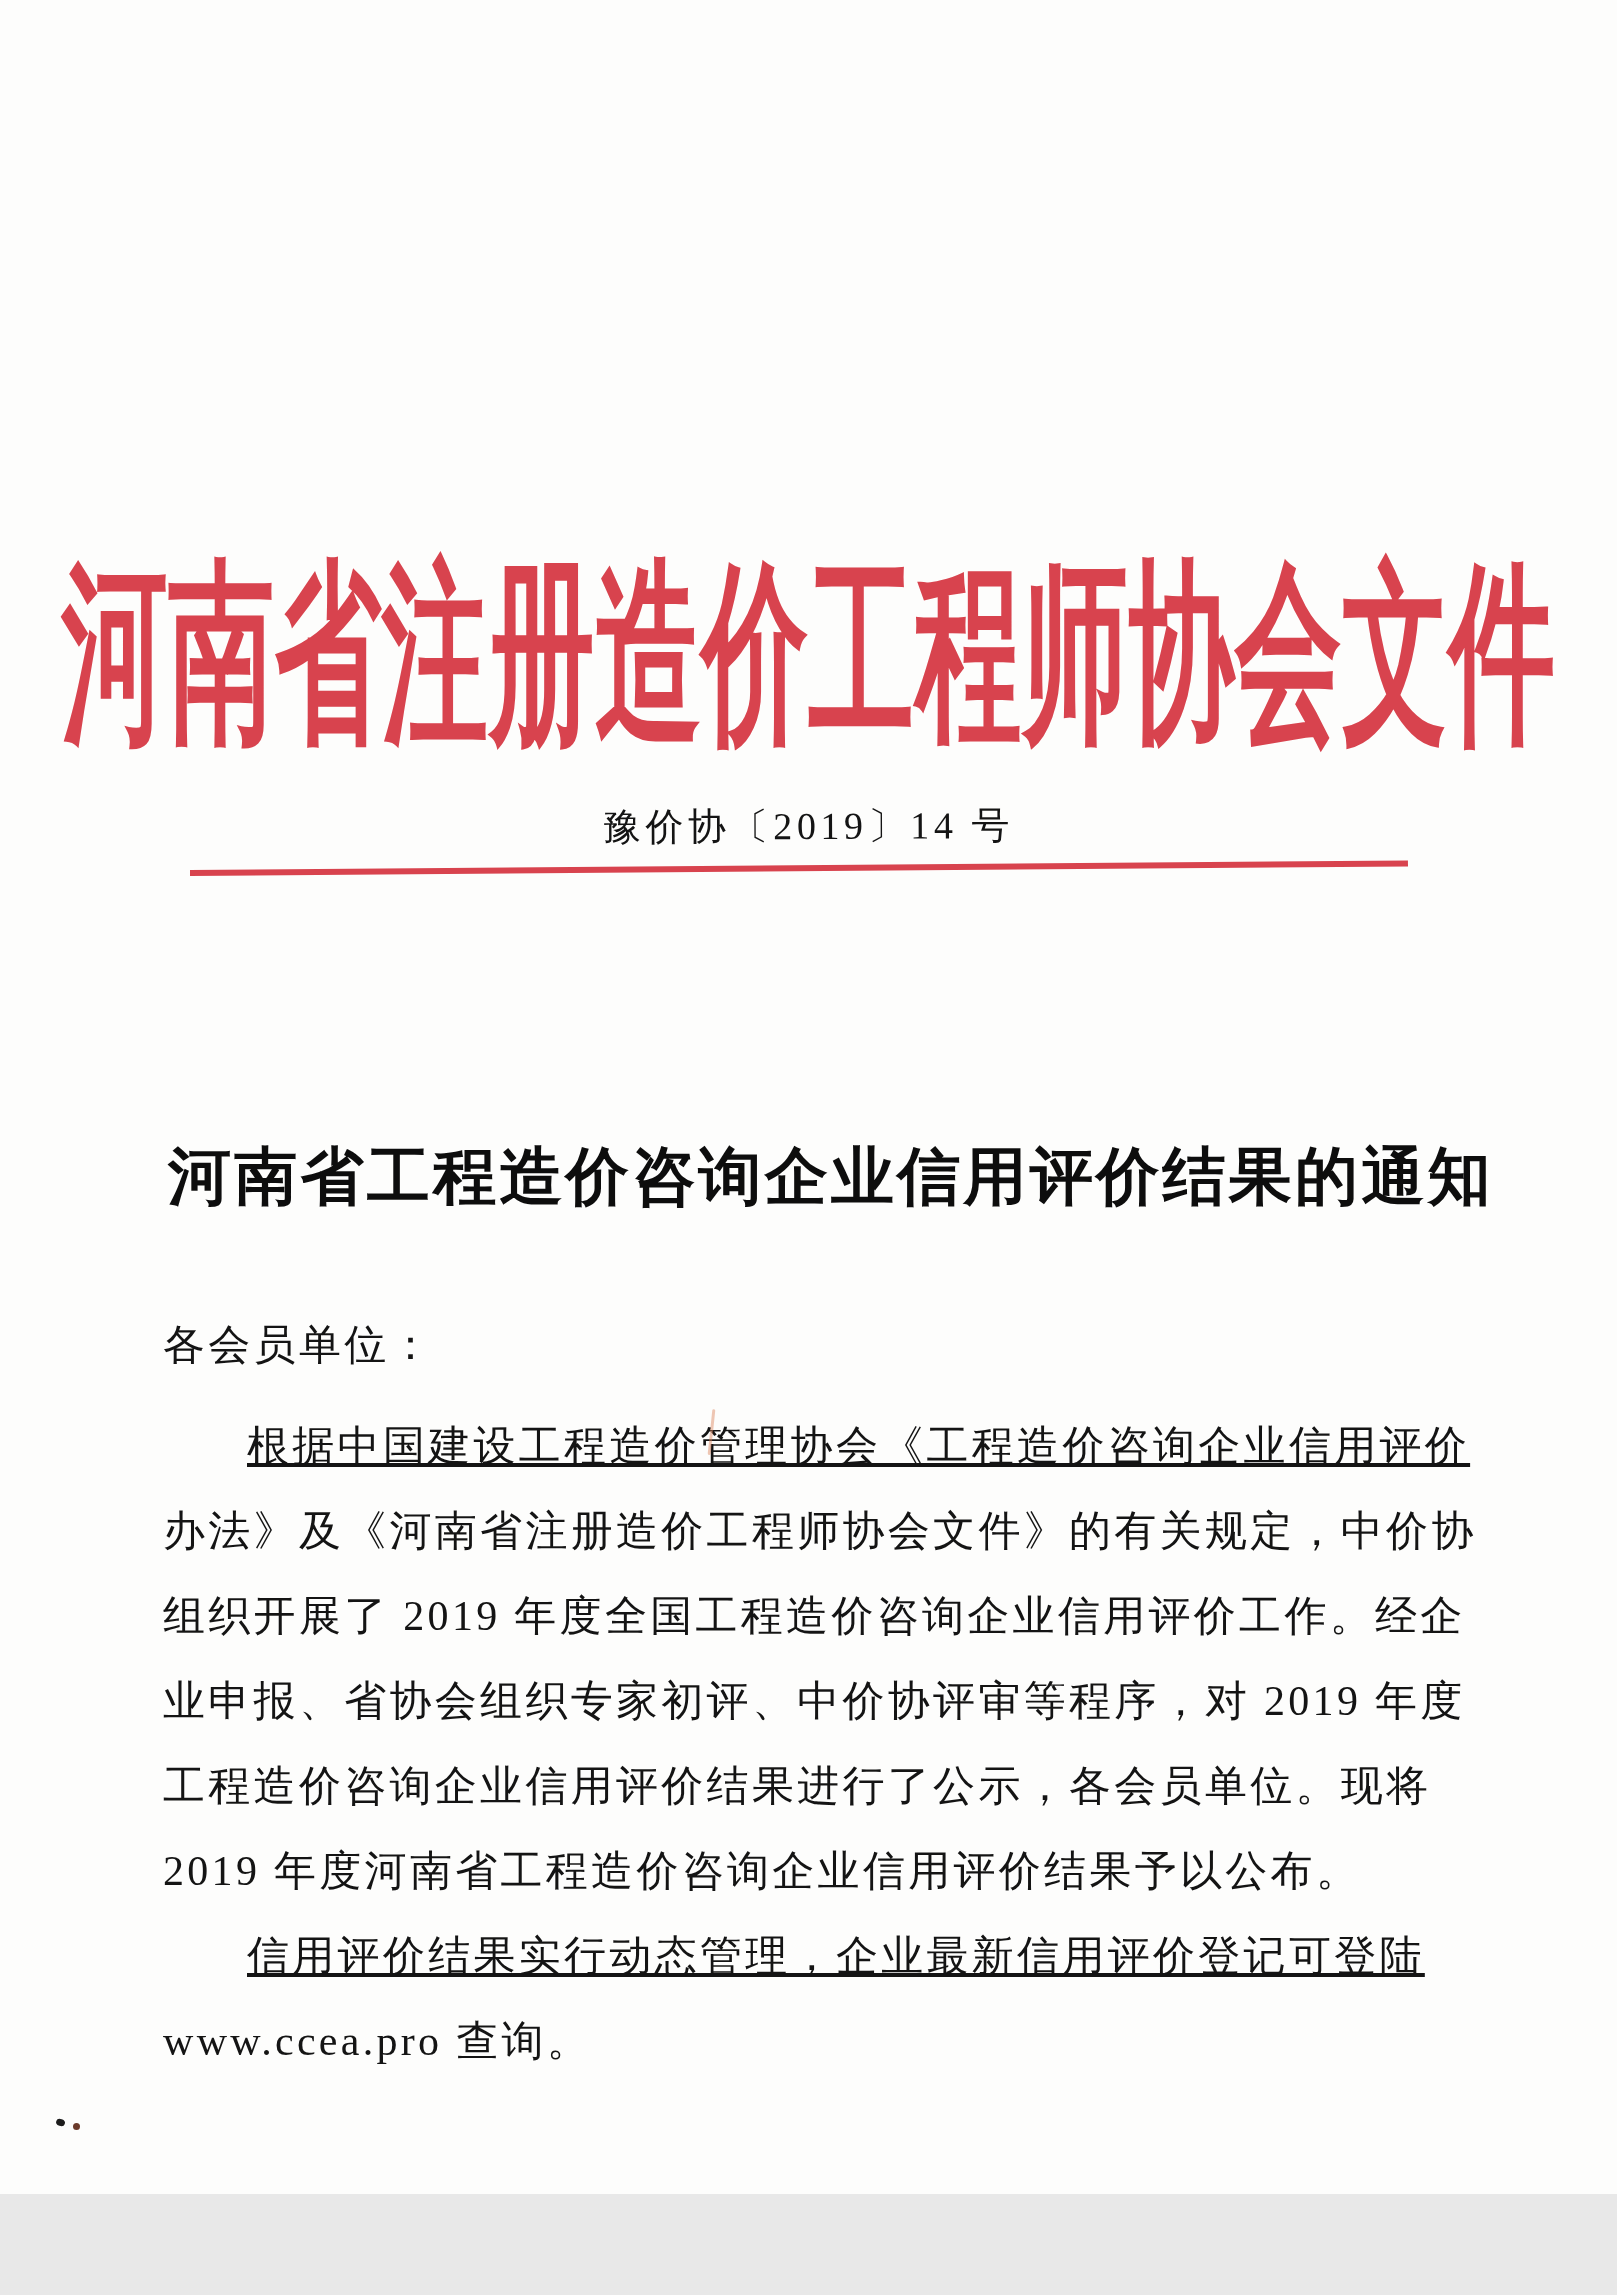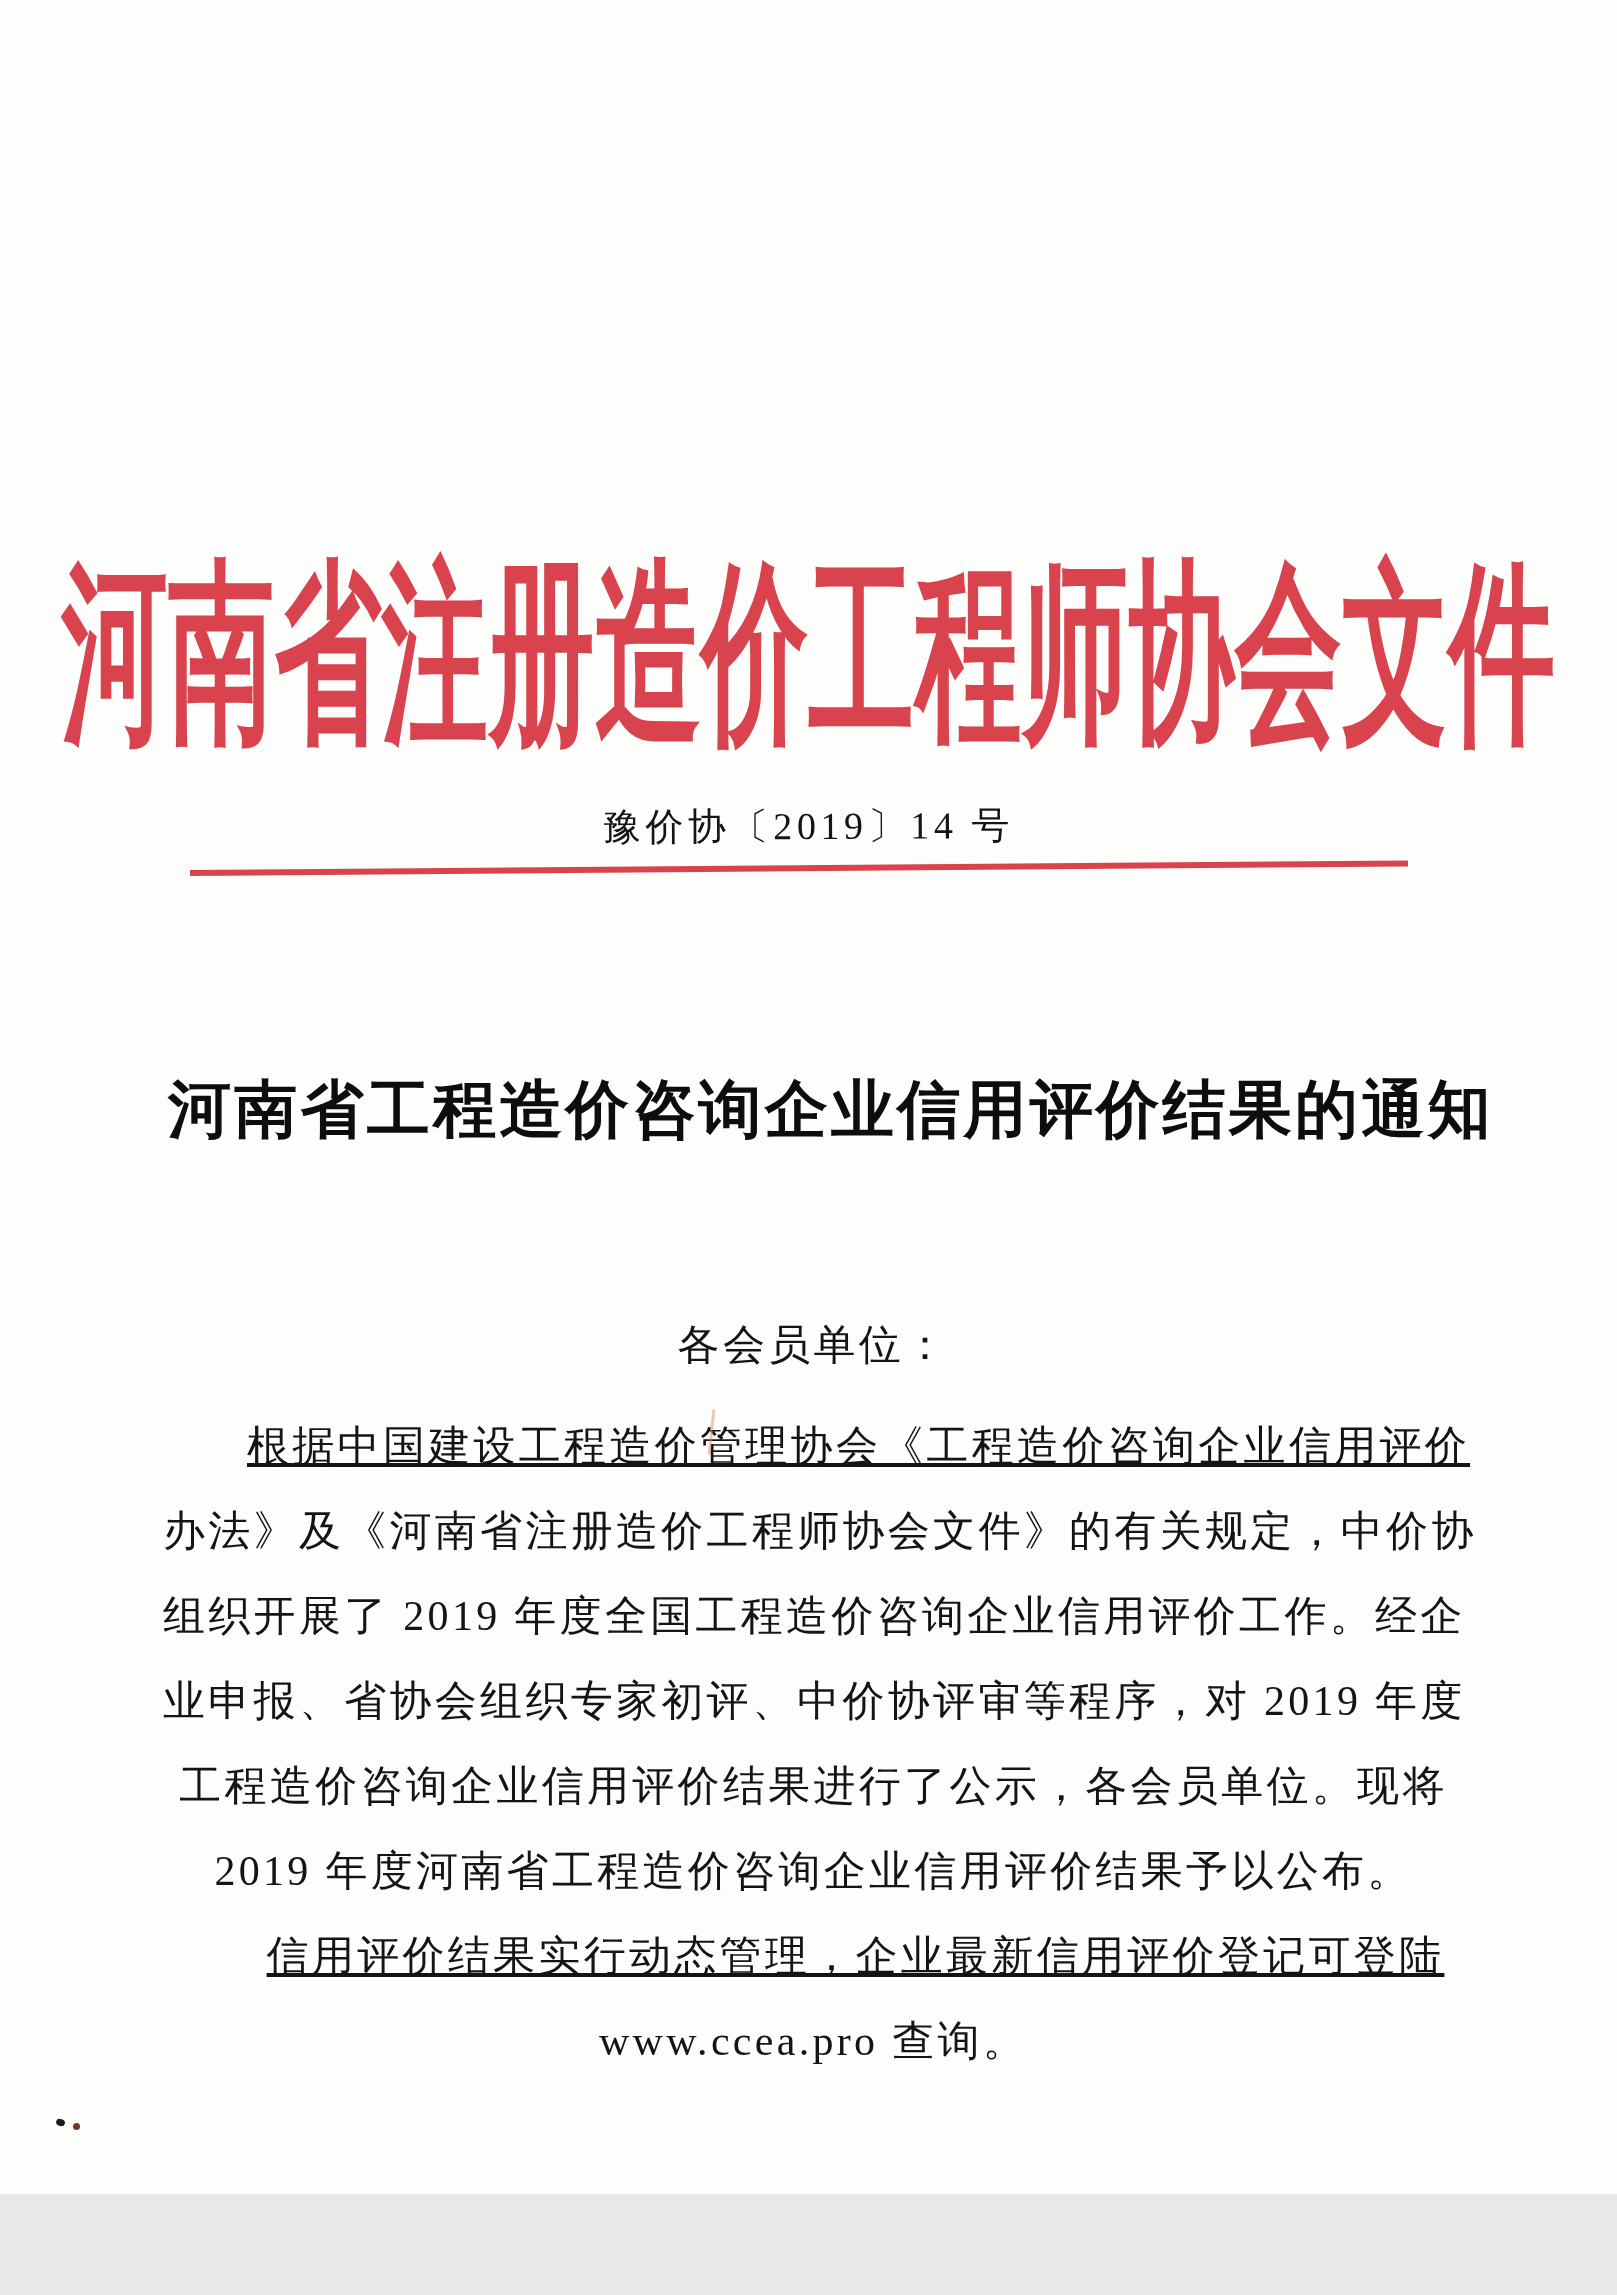--- a/index.html
+++ b/index.html
@@ -44,28 +44,27 @@
   .title-line{
     position:absolute;left:0;right:0;
     text-align:center;
     font-weight:700;
     font-size:63px;
     letter-spacing:3.3px;
     color:#0d0d0d;
     white-space:nowrap;
   }
   .title-line.l1{top:966px;}
-  .title-line.l2{top:1067px;padding-left:45px;}
+  .title-line.l2{top:1134px;padding-left:45px;}
   
   .body-block{
     position:absolute;top:1303px;left:163px;width:1301px;
     font-size:42px;
     letter-spacing:3.3px;
     color:#141414;
-    text-align:center;
   }
   .body-line{
     height:85px;line-height:85px;
     white-space:nowrap;
   }
   .body-line.salutation{margin-bottom:15.7px;}
   .body-line.indent{text-indent:2em;text-decoration:underline;}
   
   .speck{position:absolute;border-radius:50%;}
   .speck.s1{left:56px;top:2119px;width:9px;height:7.2px;background:#1c1c1c;transform:rotate(20deg);}

